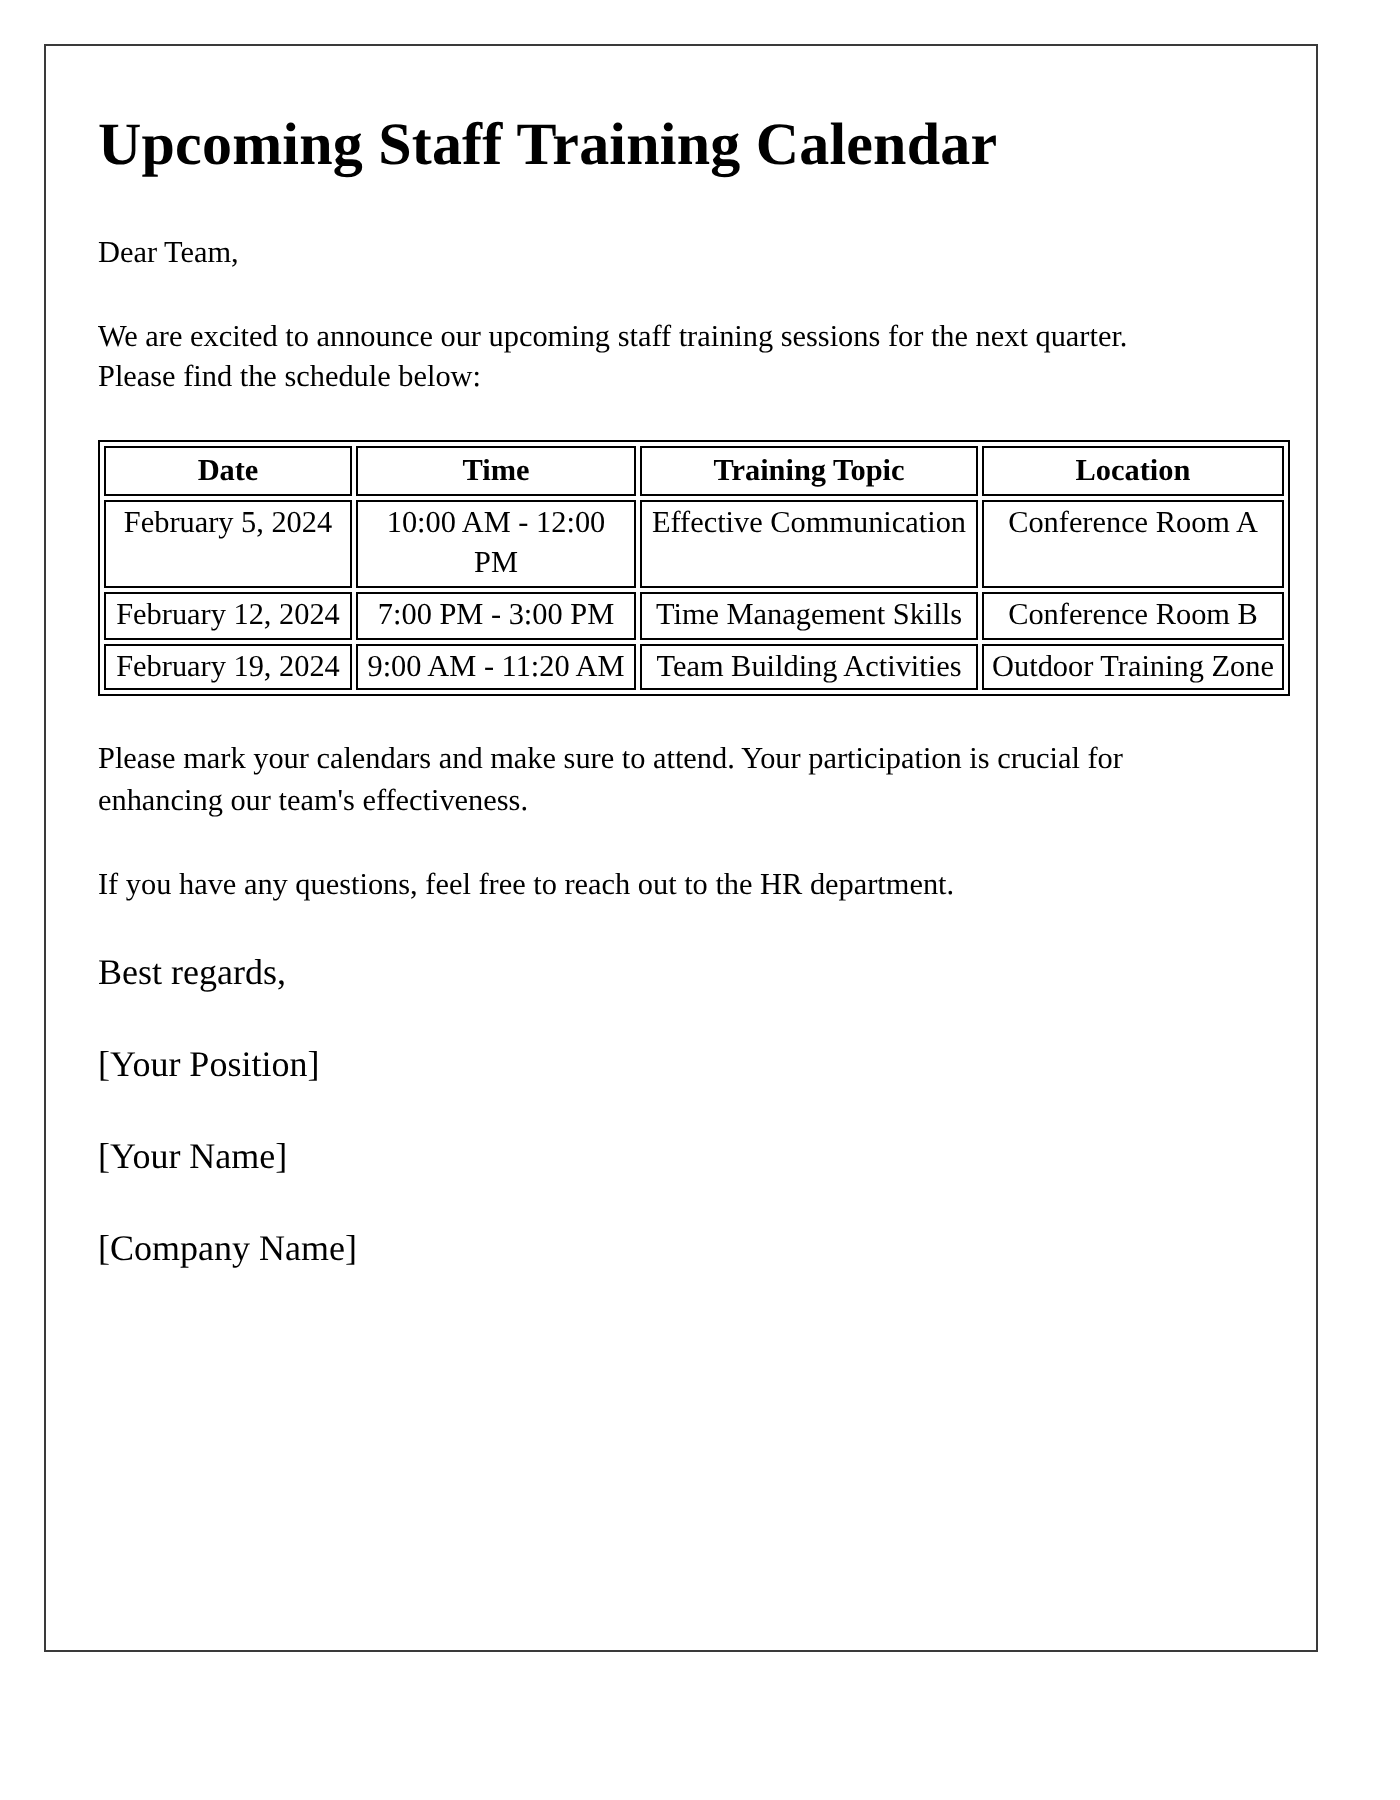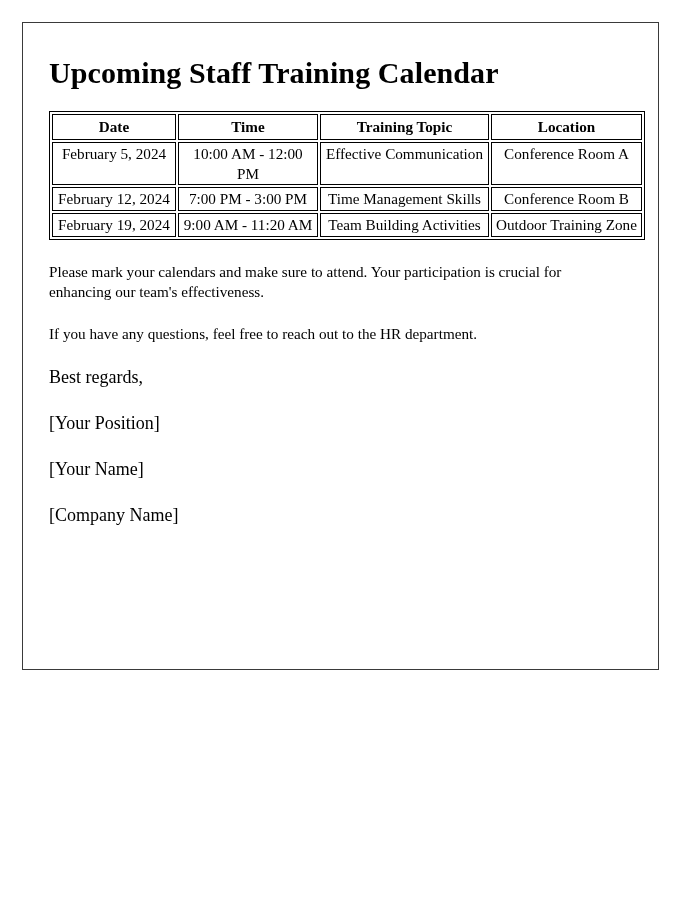--- a/index.html
+++ b/index.html
@@ -12,21 +12,21 @@
     height: 900px;
     font-family: "Liberation Serif", "DejaVu Serif", serif;
     color: #000000;
     overflow: hidden;
   }
   .page {
     position: absolute;
     left: 22px;
     top: 22px;
     width: 637px;
-    height: 648px;
+    height: 804px;
     border: 1px solid #3a3a3a;
     box-sizing: border-box;
     background: #ffffff;
   }
   .content {
     padding: 22px 26px 0 26px;
   }
   .doc-title {
     font-size: 30px;
     font-weight: bold;
@@ -82,21 +82,23 @@
   col.c-loc   { width: 151px; }
 </style>
 </head>
 <body>
 
 <div class="page">
   <div class="content">
 
     <h1 class="doc-title">Upcoming Staff Training Calendar</h1>
 
+    <p class="para greeting">Dear Team,</p>
 
+    <p class="para">We are excited to announce our upcoming staff training sessions for the next quarter. Please find the schedule below:</p>
 
     <table class="schedule">
       <colgroup>
         <col class="c-date">
         <col class="c-time">
         <col class="c-topic">
         <col class="c-loc">
       </colgroup>
       <thead>
         <tr>

